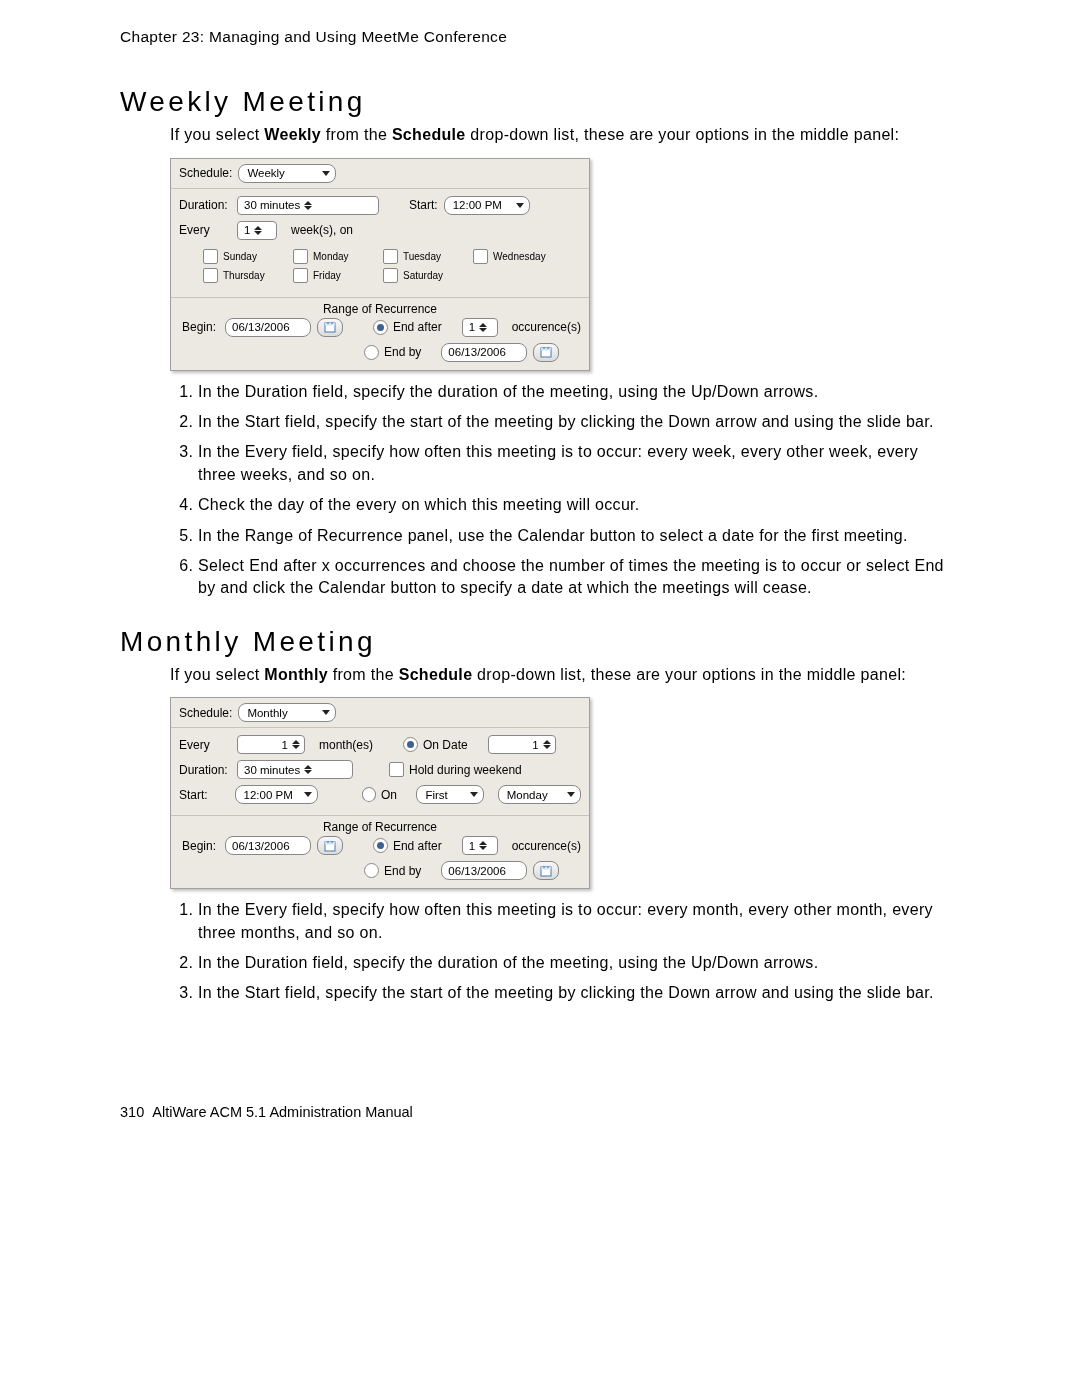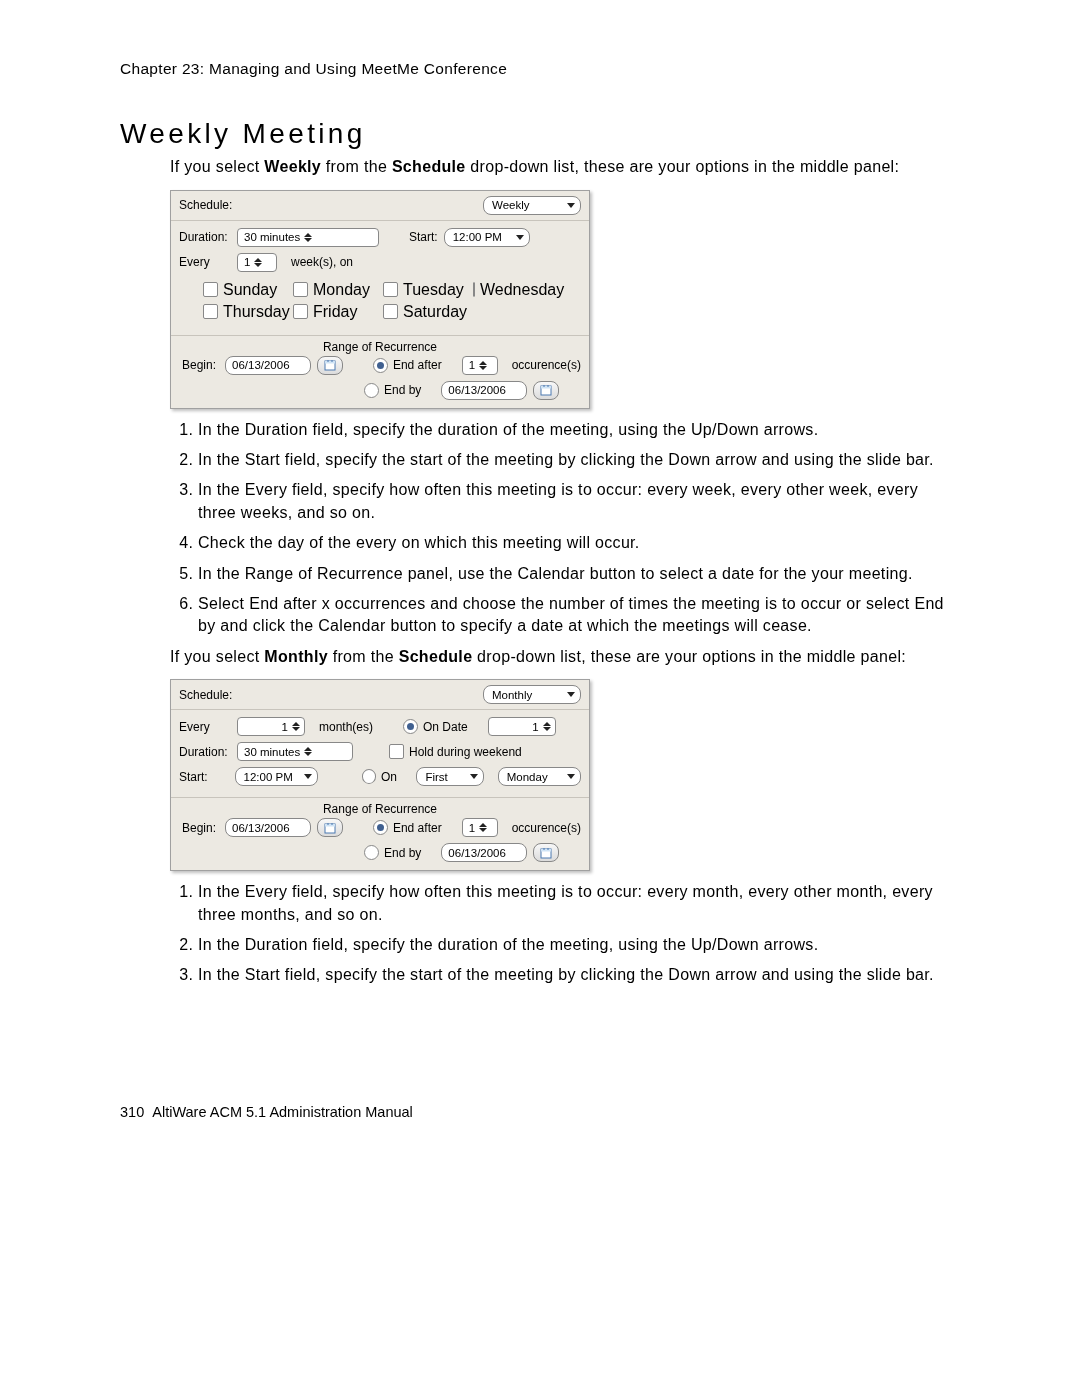--- a/index.html
+++ b/index.html
@@ -10,21 +10,21 @@
   }
   body {
     font-family: Verdana, Arial, sans-serif;
     color: #000;
     font-size: 17px;
   }
   .page {
     width: 1080px;
     height: 1160px;
     box-sizing: border-box;
-    padding: 60px 120px 40px 120px;
+    padding: 28px 120px 40px 120px;
     position: relative;
   }
   .chapter-line {
     font-size: 15.5px;
     letter-spacing: 0.02em;
   }
   h3.section {
     margin: 40px 0 6px 0;
     font-size: 28px;
     letter-spacing: 0.12em;
@@ -42,21 +42,20 @@
     border: 1px solid #a0a0a0;
     background: #ece9e2;
     box-shadow: 2px 2px 3px rgba(0,0,0,.25);
   }
   .panel-row {
     display: flex;
     align-items: center;
     padding: 5px 8px;
     font-family: Tahoma, Arial, sans-serif;
     font-size: 12px;
-    justify-content: space-between;
   }
   .panel-top { border-bottom: 1px solid #c8c4bc; flex-wrap: wrap; }
   .panel-body { display:flex; flex-direction:column; padding:4px 8px 8px 8px; border-bottom:1px solid #c8c4bc;}
   .panel-range { padding: 4px 8px 8px 8px; text-align: center; }
   .lbl { margin-right:6px; }
   .combo, .numbox, .textbox, .timebox {
     background:#fff;
     border:1px solid #888;
     border-radius:8px;
     height:17px;
@@ -90,21 +89,21 @@
     border-top:4px solid #222;
   }
   .textbox { border-radius:8px; padding:0 6px; }
   .timebox { border-radius:8px; padding-right:18px; position:relative;}
   .timebox::after{
     content:""; position:absolute; right:5px; top:6px;
     border-left:4px solid transparent;border-right:4px solid transparent;
     border-top:5px solid #222;
   }
   .days { display:flex; flex-wrap:wrap; padding:4px 0 4px 24px;}
-  .day  { width:90px; display:flex; align-items:center; font-family:Tahoma,Arial,sans-serif; font-size:16px; margin:2px 0;}
+  .day  { width:90px; display:flex; align-items:center; font-family:Tahoma,Arial,sans-serif; font-size:10px; margin:2px 0;}
   .chk, .rad {
     width:13px; height:13px; border:1px solid #888; margin-right:5px; background:#fff;
   }
   .chk { border-radius:2px;}
   .rad { border-radius:50%; position:relative;}
   .rad.on::after{
     content:""; position:absolute; left:3px; top:3px; width:7px; height:7px;
     border-radius:50%; background:#406090;
   }
   .group-label { font-family:Tahoma,Arial,sans-serif; font-size:12px; margin-bottom:2px; }
@@ -242,24 +241,25 @@
         </div>
       </div>
     </div>
   </div>
 
   <ol class="numlist">
     <li>In the Duration field, specify the duration of the meeting, using the Up/Down arrows.</li>
     <li>In the Start field, specify the start of the meeting by clicking the Down arrow and using the slide bar.</li>
     <li>In the Every field, specify how often this meeting is to occur: every week, every other week, every three weeks, and so on.</li>
     <li>Check the day of the every on which this meeting will occur.</li>
-    <li>In the Range of Recurrence panel, use the Calendar button to select a date for the your meeting.</li>
+    <li>In the Range of Recurrence panel, use the Calendar button to select a date for the first meeting.</li>
     <li>Select End after x occurrences and choose the number of times the meeting is to occur or select End by and click the Calendar button to specify a date at which the meetings will cease.</li>
   </ol>
 
+  <h3 class="section" style="margin-top:26px">Monthly Meeting</h3>
   <div class="intro">
     <span>If you select </span><span class="b">Monthly</span><span> from the </span><span class="b">Schedule</span><span> drop-down list, these are your options in the middle panel:</span>
   </div>
 
   <div class="panel-wrap">
     <div class="panel-row panel-top">
       <span class="lbl">Schedule:</span>
       <span class="combo" style="width:70px">Monthly</span>
     </div>
     <div class="panel-body">

